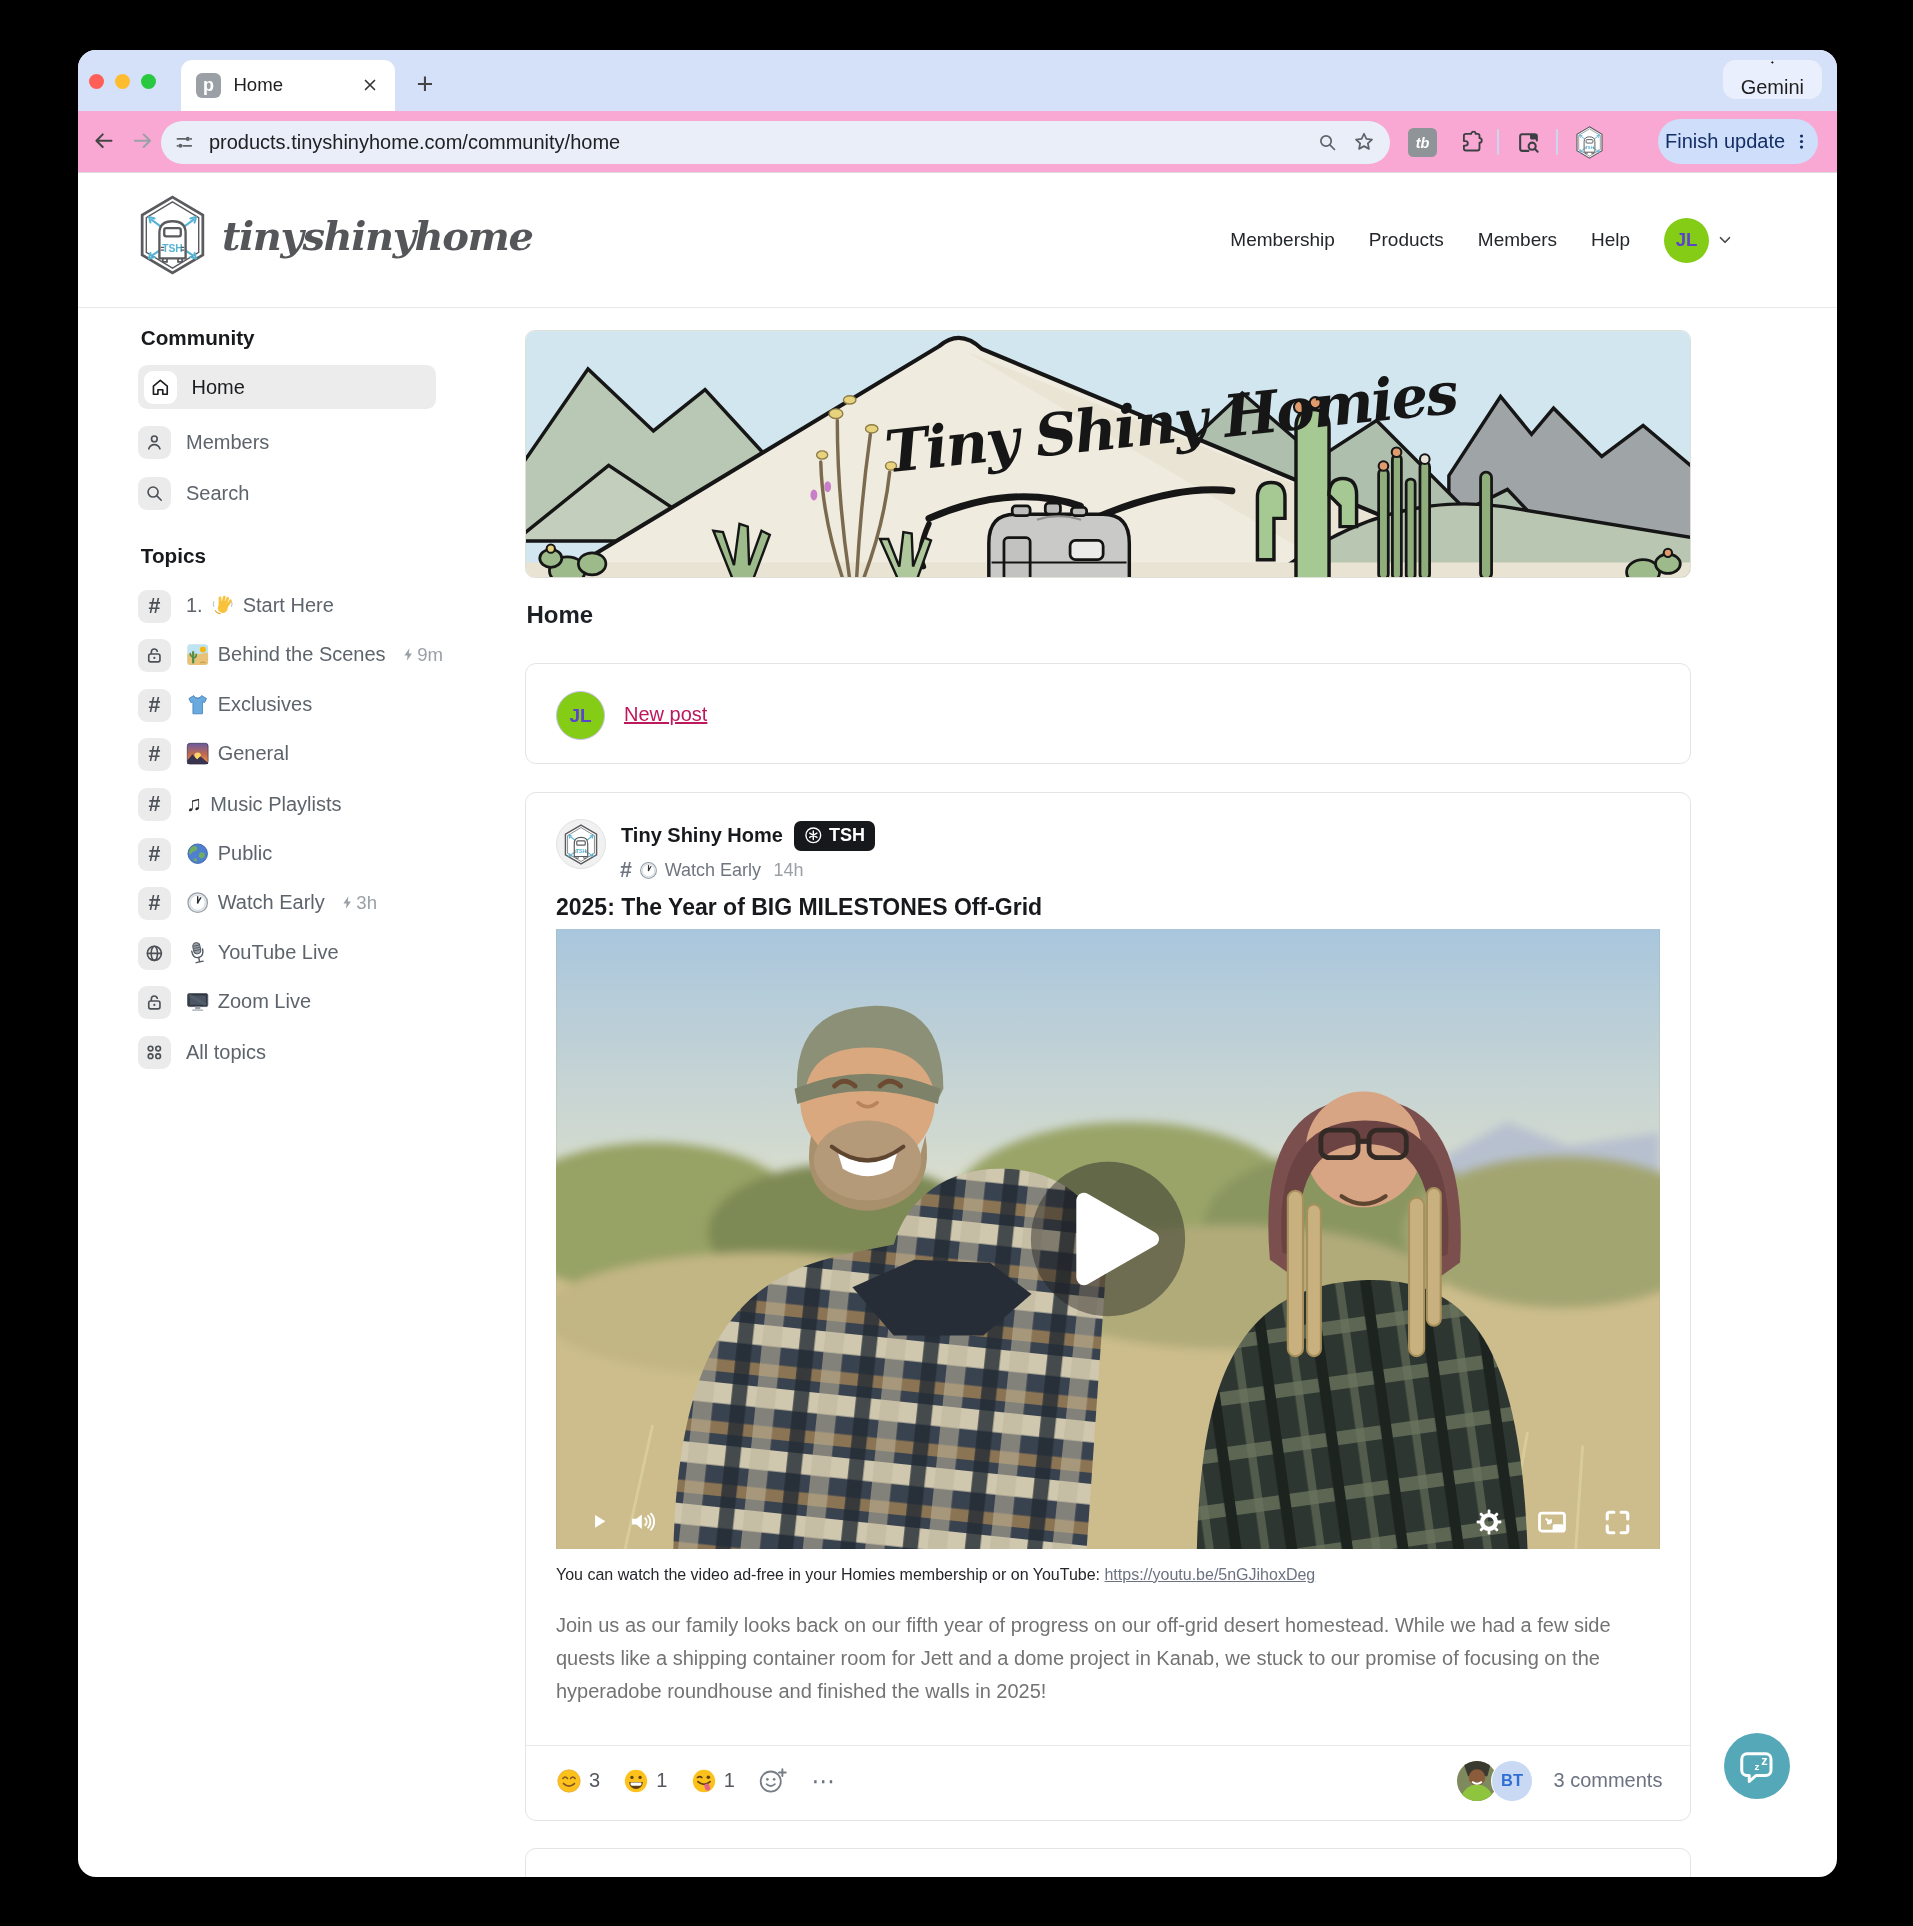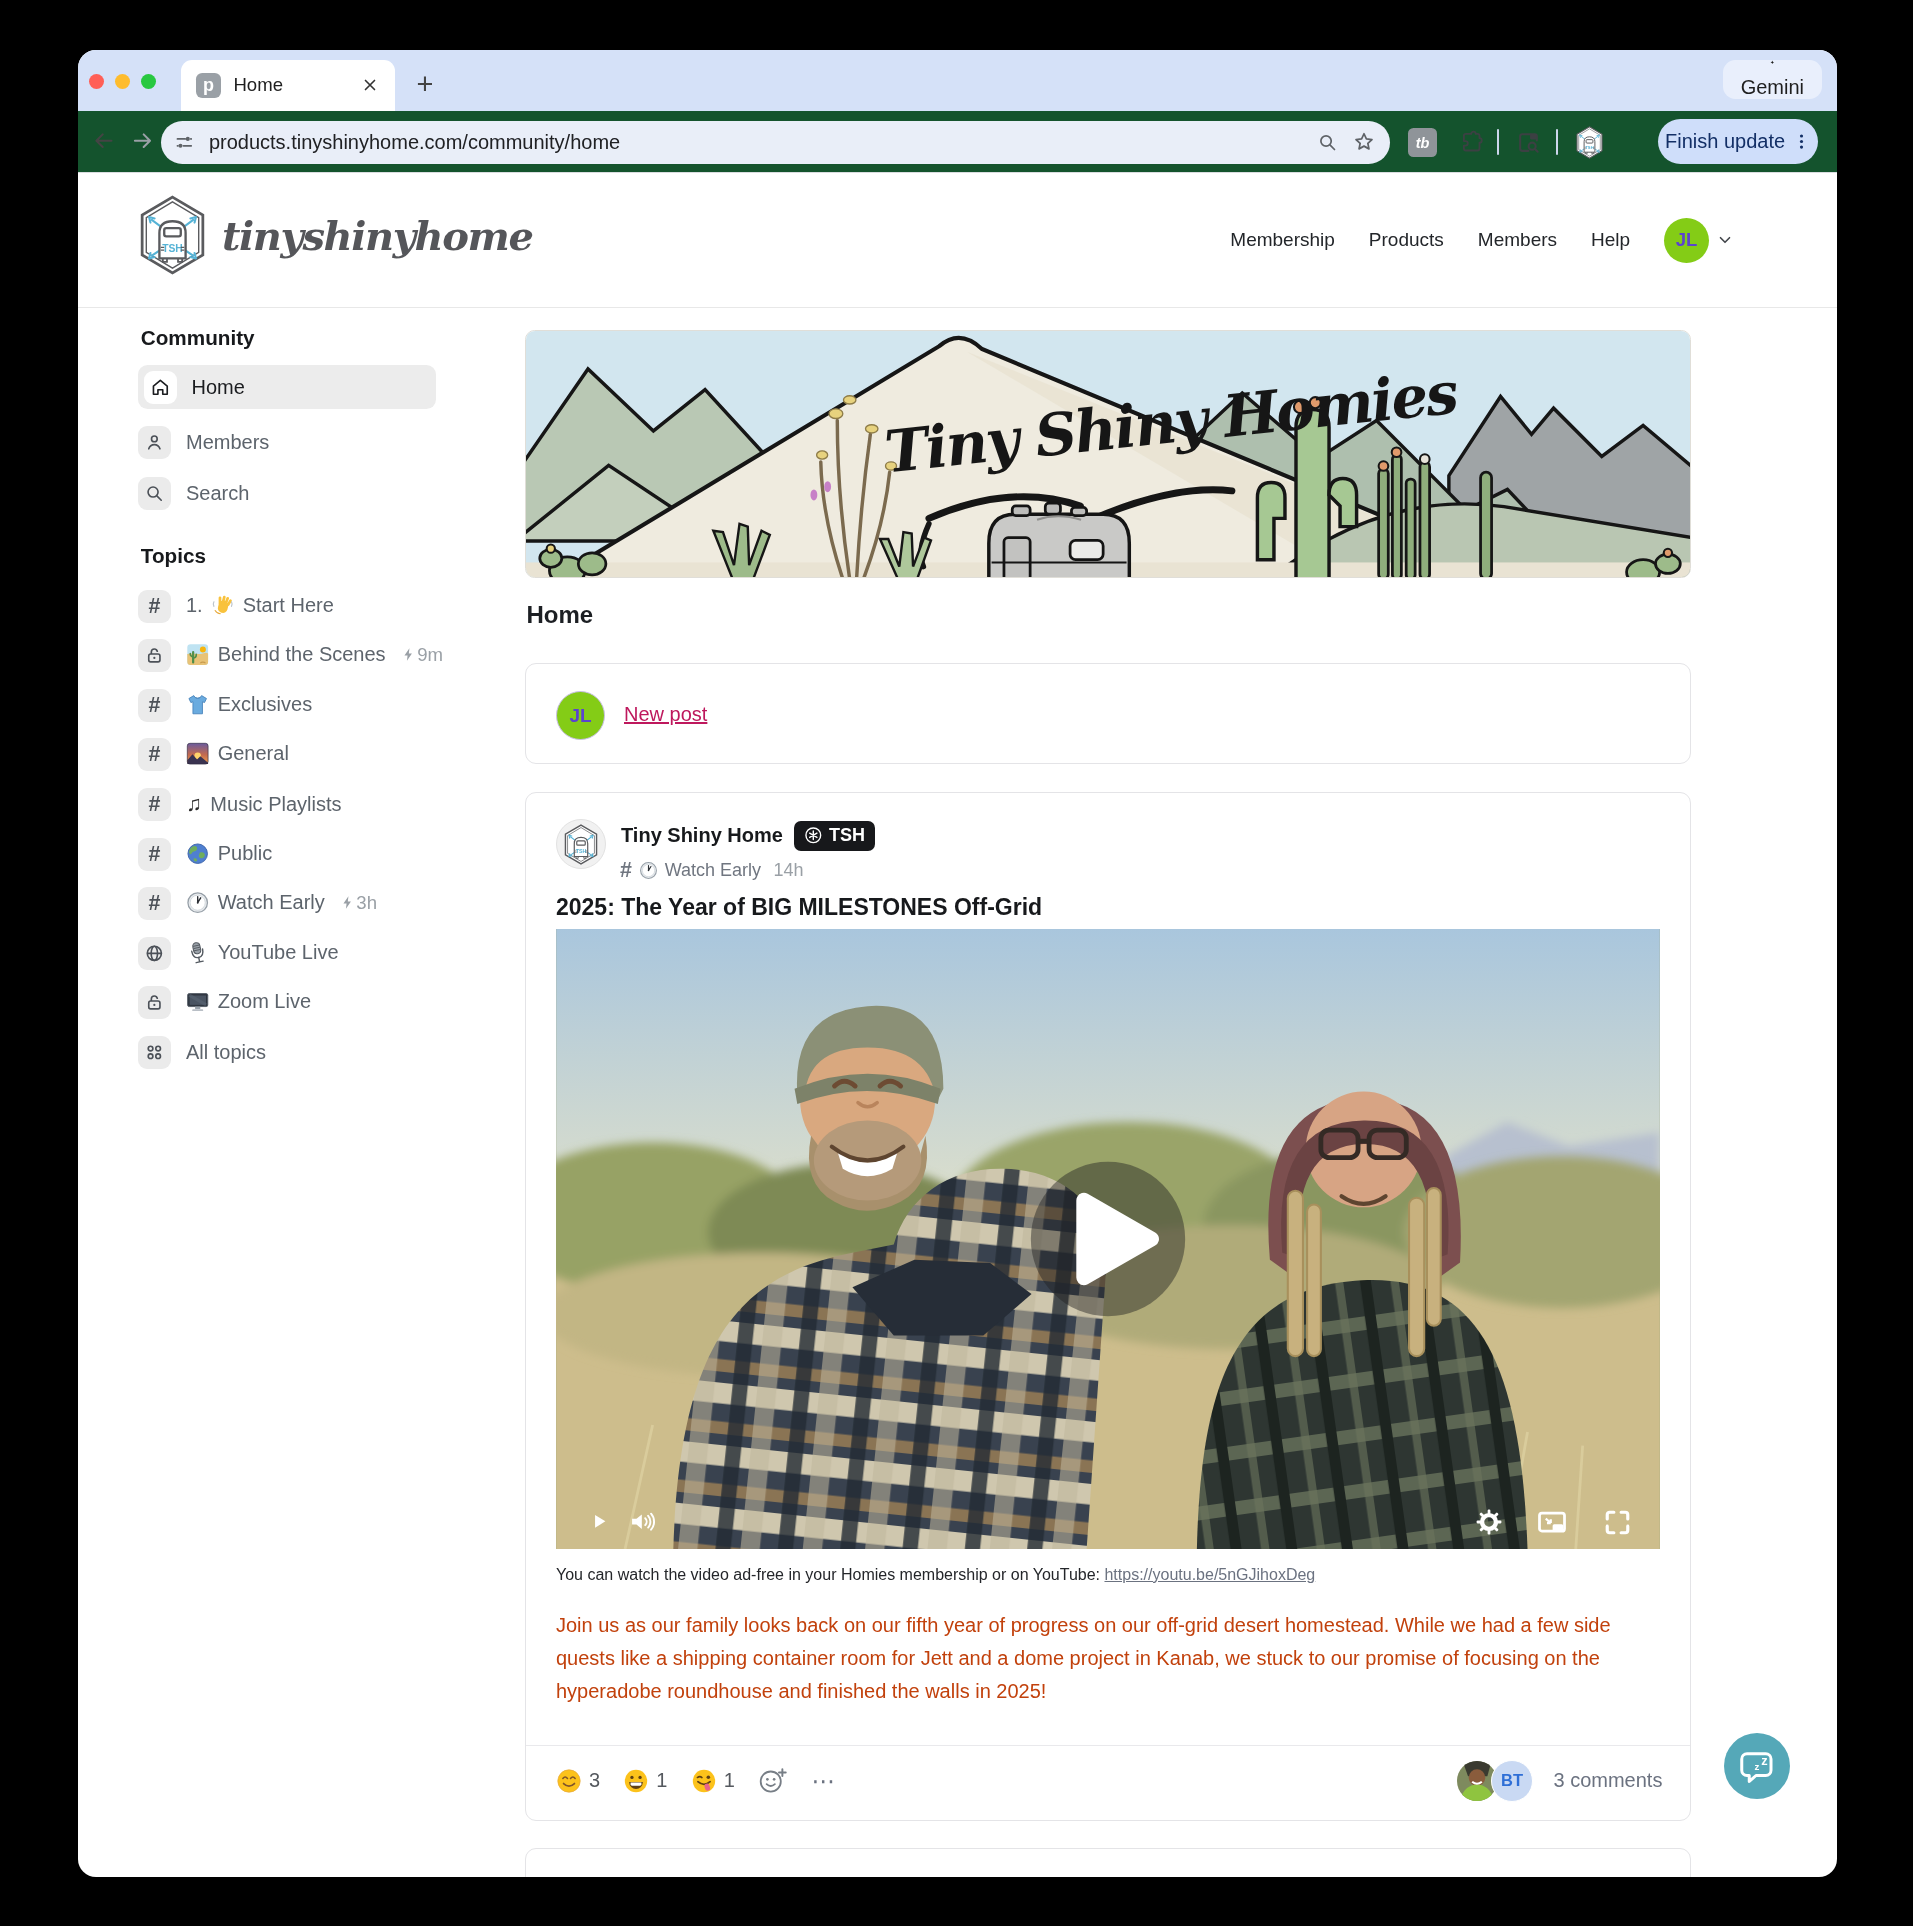--- a/index.html
+++ b/index.html
@@ -10,21 +10,21 @@
   .tl{position:absolute;top:24px;width:15px;height:15px;border-radius:50%;}
   .tl.red{left:11px;background:#ff5f57;}
   .tl.yellow{left:37px;background:#febc2e;}
   .tl.green{left:63px;background:#28c840;}
   .tab{position:absolute;left:103px;top:9.6px;width:214px;height:51px;background:#fff;border-radius:11px 11px 0 0;display:flex;align-items:center;}
   .favicon{margin-left:15px;width:25px;height:25px;border-radius:6.2px;background:#9aa0a6;color:#fff;font-weight:bold;font-size:18px;display:flex;align-items:center;justify-content:center;}
   .tab-title{margin-left:12.4px;font-size:18.6px;color:#1f1f1f;flex:1;}
   .tab-close{margin-right:13.8px;width:22px;height:22px;color:#333;display:flex;align-items:center;justify-content:center;cursor:pointer;}
   .newtab{position:absolute;left:329px;top:16.5px;width:36px;height:36px;color:#444;font-size:29px;display:flex;align-items:center;justify-content:center;font-weight:300;}
   .gemini{position:absolute;right:15px;top:9.6px;height:39px;padding:0 18px;border-radius:12.4px;background:#e9effc;display:flex;align-items:center;gap:9.6px;color:#1f1f1f;font-size:20px;flex-direction:column;}
-  .toolbar{position:absolute;left:0;top:61px;width:100%;height:61px;background:#14532d;border-bottom:0.7px solid #dadce0;}
+  .toolbar{position:absolute;left:0;top:61px;width:100%;height:61px;background:#f9a8d4;border-bottom:0.7px solid #dadce0;}
   .navbtn{position:absolute;top:15px;width:30px;height:30px;color:#444;display:flex;align-items:center;justify-content:center;}
   .navbtn.dis{color:#9aa0a6;}
   .urlpill{position:absolute;left:83px;top:9.6px;width:1229px;height:43px;border-radius:21.4px;background:#e9eef8;display:flex;align-items:center;}
   .url-text{font-size:20px;color:#202124;margin-left:9.6px;flex:1;}
   .pill-ico{color:#5f6368;display:flex;align-items:center;justify-content:center;width:30px;height:30px;}
   .omni-right{display:flex;align-items:center;margin-right:11px;gap:6.9px;}
   .ext-tb{position:absolute;left:1330px;top:17px;width:29px;height:29px;border-radius:5.5px;background:#8f9499;color:#fff;font-size:14.5px;font-weight:bold;font-style:italic;display:flex;align-items:center;justify-content:center;}
   .tb-ico{position:absolute;top:15px;color:#3c4043;width:32px;height:32px;display:flex;align-items:center;justify-content:center;}
   .vsep{position:absolute;top:18px;width:2.1px;height:26px;border-radius:1.4px;background:#ccd6ec;}
   .finish{position:absolute;left:1580px;top:8.3px;width:160px;height:45px;border-radius:23px;background:#cfdefa;color:#132f66;font-size:20px;display:flex;align-items:center;justify-content:center;gap:6.9px;}
@@ -62,21 +62,21 @@
   .post-av{position:absolute;left:30px;top:26px;width:48px;height:48px;border-radius:50%;background:#f1f1f1;border:0.7px solid #e2e2e2;display:flex;align-items:center;justify-content:center;overflow:hidden;}
   .p-name-row{position:absolute;left:95px;top:27.6px;display:flex;align-items:center;gap:11px;justify-content:space-between;}
   .p-name{font-size:20px;font-weight:bold;color:#17191c;}
   .p-badge{height:30px;border-radius:6.9px;background:#17181b;color:#fff;font-size:18px;font-weight:600;display:flex;align-items:center;gap:6.2px;padding:0 10.3px;}
   .p-meta{position:absolute;left:94px;top:65px;display:flex;align-items:center;gap:6.9px;font-size:18px;color:#707680;}
   .p-meta .time{color:#9aa0a6;margin-left:5.5px;}
   .p-title{position:absolute;left:30px;top:101px;font-size:23px;font-weight:bold;color:#17191c;}
   .video{position:absolute;left:30px;top:136px;width:1104px;height:620px;background:#99a27b;overflow:hidden;}
   .p-caption{position:absolute;left:30px;top:773px;width:1104px;font-size:16px;color:#24262a;}
   .p-caption a{color:#6b7280;}
-  .p-body{position:absolute;left:30px;top:816px;width:1105px;font-size:20px;line-height:33px;color:#c2410c;}
+  .p-body{position:absolute;left:30px;top:816px;width:1105px;font-size:20px;line-height:33px;color:#737373;}
   .p-div{position:absolute;left:0;top:952px;width:100%;height:0.7px;background:#e9e9ec;}
   .react-row{position:absolute;left:30px;top:966px;height:43px;display:flex;align-items:center;gap:23.4px;}
   .react{display:flex;align-items:center;gap:6.9px;font-size:20px;color:#55595f;}
   .more-dots::before{content:"\22EF";font-size:23.4px;color:#6b7280;}
   .comments{position:absolute;right:27.6px;top:966px;height:43px;display:flex;align-items:center;gap:8px;}
   .c-av{width:40px;height:40px;border-radius:50%;border:1.4px solid #fff;overflow:hidden;flex:none;}
   .c-av.bt{background:#c9d9f3;color:#2f6fd6;font-weight:bold;font-size:16.5px;display:flex;align-items:center;justify-content:center;margin-left:-15px;}
   .c-label{margin-left:12.4px;font-size:20px;color:#6b7280;}
   .sliver{top:1518px;height:41px;border-radius:11px 11px 0 0;}
   .chatfab{position:absolute;left:1646px;top:1683px;width:66px;height:66px;border-radius:50%;background:#55a8b8;display:flex;align-items:center;justify-content:center;}

